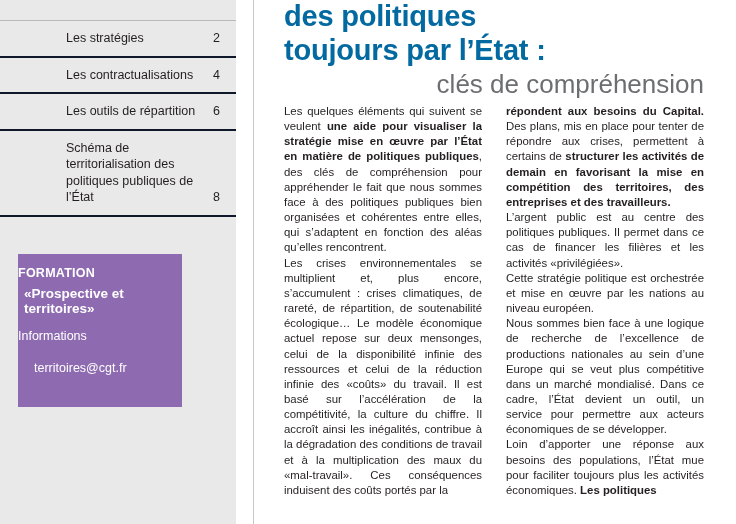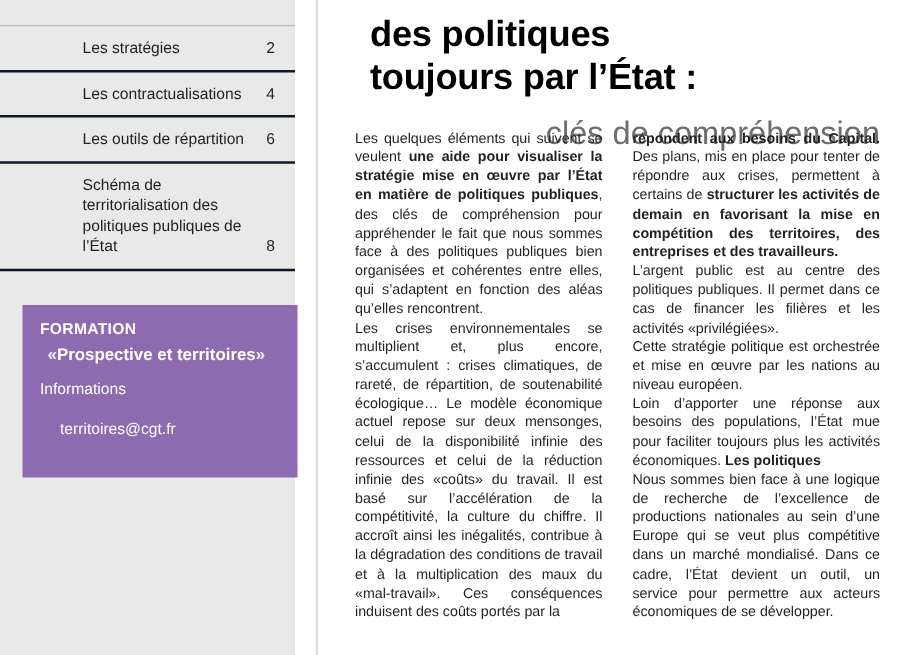--- a/index.html
+++ b/index.html
@@ -61,25 +61,25 @@
   }
   .toc-item.multiline .toc-page {
     top: auto;
     bottom: 9px;
   }
 
   
   .promo {
     position: absolute;
     left: 18px;
-    top: 244px;
-    width: 220px;
+    top: 254px;
+    width: 164px;
     background: #8e6bb0;
     color: #ffffff;
-    padding: 12px 14px 14px 14px;
+    padding: 12px 14px 14px 0;
     box-sizing: border-box;
   }
   .promo-kicker {
     font-size: 12.5px;
     font-weight: bold;
     letter-spacing: 0.02em;
     margin: 0 0 6px 0;
   }
   .promo-title {
     font-size: 13.5px;
@@ -110,23 +110,23 @@
 
   
   .main {
     position: absolute;
     left: 284px;
     top: 0;
     width: 420px;
     height: 524px;
   }
   .headline {
-    margin: 12px;
+    margin: 0;
     padding-top: 0;
-    color: #000000;
+    color: #0369a1;
     font-size: 29px;
     font-weight: bold;
     line-height: 1.16;
     letter-spacing: -0.2px;
   }
   .headline .line {
     display: block;
   }
   .subhead {
     margin: 2px 0 0 0;
@@ -208,19 +208,19 @@
 
     <div class="columns">
       <div class="col" id="col0">
           <p>Les quelques éléments qui suivent se veulent <b>une aide pour visualiser la stratégie mise en œuvre par l’État en matière de politiques publiques</b>, des clés de compréhension pour appréhender le fait que nous sommes face à des politiques publiques bien organisées et cohérentes entre elles, qui s’adaptent en fonction des aléas qu’elles rencontrent.</p>
           <p>Les crises environnementales se multiplient et, plus encore, s’accumulent : crises climatiques, de rareté, de répartition, de soutenabilité écologique… Le modèle économique actuel repose sur deux mensonges, celui de la disponibilité infinie des ressources et celui de la réduction infinie des «coûts» du travail. Il est basé sur l’accélération de la compétitivité, la culture du chiffre. Il accroît ainsi les inégalités, contribue à la dégradation des conditions de travail et à la multiplication des maux du «mal-travail». Ces conséquences induisent des coûts portés par la</p>
         </div>
       <div class="col" id="col1">
           <p><b>répondent aux besoins du Capital.</b> Des plans, mis en place pour tenter de répondre aux crises, permettent à certains de <b>structurer les activités de demain en favorisant la mise en compétition des territoires, des entreprises et des travailleurs.</b></p>
           <p>L’argent public est au centre des politiques publiques. Il permet dans ce cas de financer les filières et les activités «privilégiées».</p>
           <p>Cette stratégie politique est orchestrée et mise en œuvre par les nations au niveau européen.</p>
+          <p>Nous sommes bien face à une logique de recherche de l’excellence de productions nationales au sein d’une Europe qui se veut plus compétitive dans un marché mondialisé. Dans ce cadre, l’État devient un outil, un service pour permettre aux acteurs économiques de se développer.</p>
           <p>Loin d’apporter une réponse aux besoins des populations, l’État mue pour faciliter toujours plus les activités économiques. <b>Les politiques</b></p>
-          <p>Nous sommes bien face à une logique de recherche de l’excellence de productions nationales au sein d’une Europe qui se veut plus compétitive dans un marché mondialisé. Dans ce cadre, l’État devient un outil, un service pour permettre aux acteurs économiques de se développer.</p>
         </div>
     </div>
   </div>
 
 </div>
 
 </body></html>

